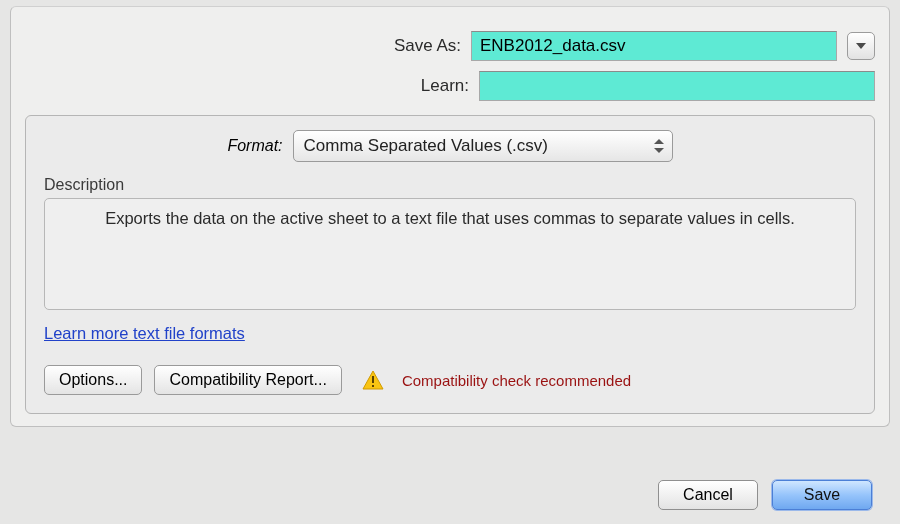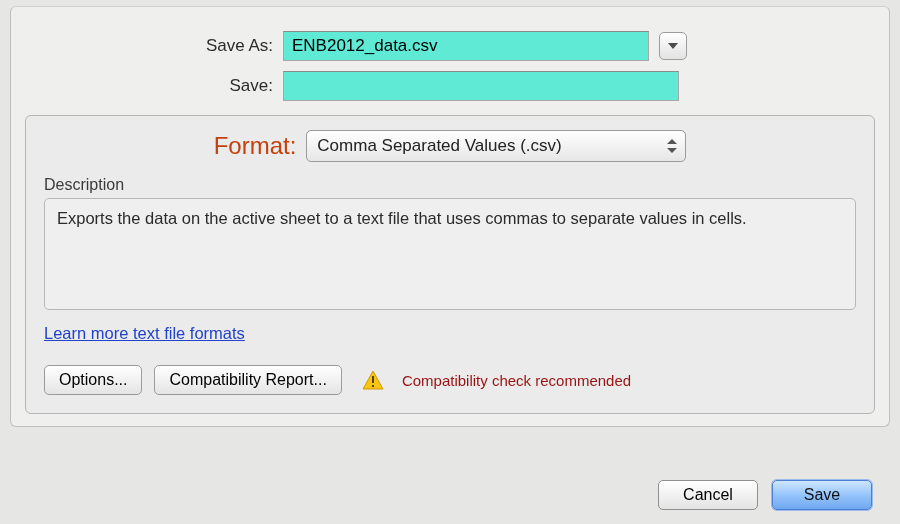--- a/index.html
+++ b/index.html
@@ -21,20 +21,21 @@
     border: 1px solid #bfbfbf;
     border-top: 1px solid #d0d0d0;
     border-radius: 6px;
     padding: 16px 14px 12px 14px;
   }
   .form-rows { margin: 8px 0 14px 0; }
   .row {
     display: flex;
     align-items: center;
     margin-bottom: 10px;
+    justify-content: flex-end;
   }
   .row-label {
     width: 258px;
     text-align: right;
     padding-right: 10px;
     font-size: 17px;
     color: #2b2b2b;
   }
   input.text-field {
     height: 30px;
@@ -98,21 +99,21 @@
     border: 1px solid #b5b5b5;
     border-radius: 6px;
     background: rgba(230,230,230,0.35);
     padding: 14px 18px 18px 18px;
   }
   .format-row {
     display:flex; align-items:center; justify-content:center;
     margin-bottom: 14px;
   }
   .format-label {
-    font-size: 24px; margin-right: 10px; color:#c2410c;
+    font-size: 16px; margin-right: 10px; color:#000000;font-style:italic;
   }
   .format-popup {
     width: 380px; height: 32px;
     border:1px solid #9a9a9a; border-radius:5px;
     background: linear-gradient(#ffffff,#e6e6e6);
     display:flex; align-items:center;
     padding: 0 10px;
     position: relative;
     cursor: pointer;
     text-align: center;
@@ -120,21 +121,21 @@
   .format-popup .stepper-arrows { right: 8px; }
   .format-value { font-size: 17px; }
   .desc-header { font-size: 16px; color:#3a3a3a; margin-bottom:4px; }
   .desc-box {
     border:1px solid #b7b7b7;
     border-radius:5px;
     background: rgba(245,245,245,0.4);
     padding: 10px 12px;
     height: 112px;
   }
-  .desc-text { font-size:16.5px; color:#2b2b2b; }
+  .desc-text { font-size:16.5px; color:#2b2b2b;text-align:center; }
   .learn-link {
     display:inline-block;
     margin-top: 14px;
     color:#2142c9;
     text-decoration: underline;
     font-size: 16.5px;
     cursor: pointer;
   }
   .bottom-row {
     display:flex; align-items:center;
@@ -186,21 +187,21 @@
       <div class="row-label">Save As:</div>
       <input class="text-field saveas-input" value="ENB2012_data.csv" style="">
       <div class="disclosure">
         <svg viewBox="0 0 12 8">
           <polygon points="1,1 11,1 6,7" fill="#4a4a4a"></polygon>
         </svg>
       </div>
     </div>
 
     <div class="row">
-      <div class="row-label">Save:</div>
+      <div class="row-label">Learn:</div>
       <input class="text-field tags-input" value="" style="">
     </div>
 
 
   </div>
 
   <div class="panel">
 
     <div class="format-row">
       <div class="format-label">Format:</div>

